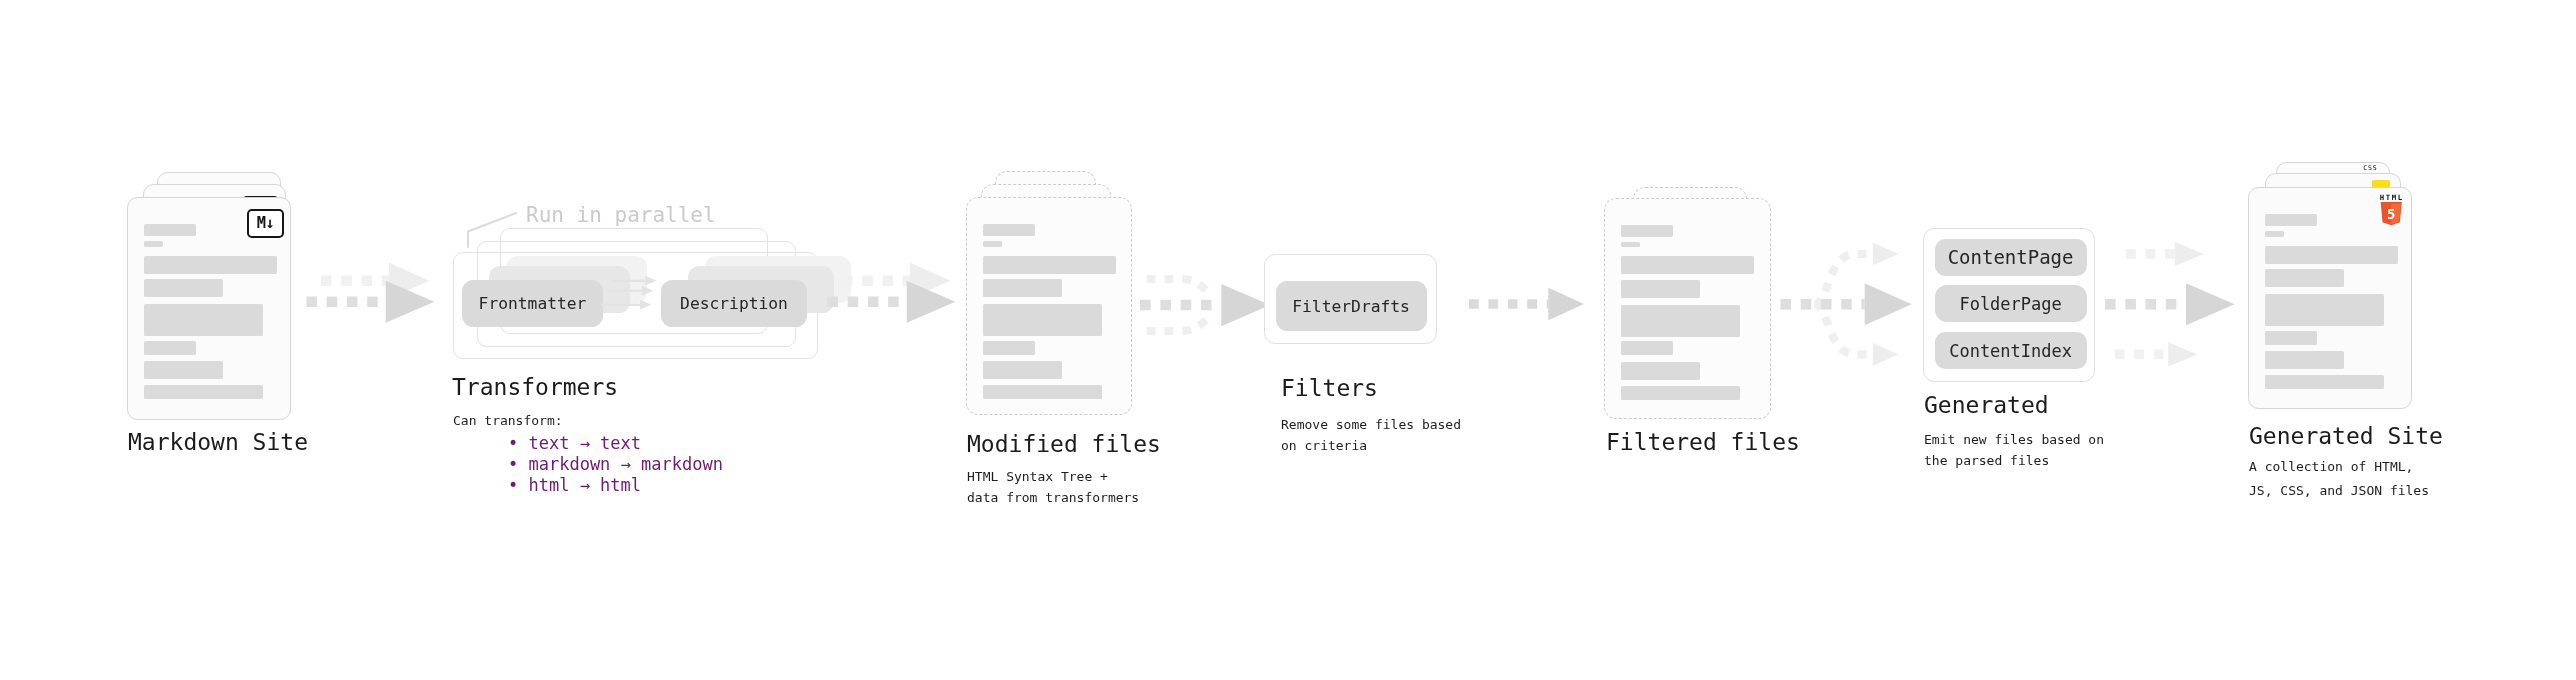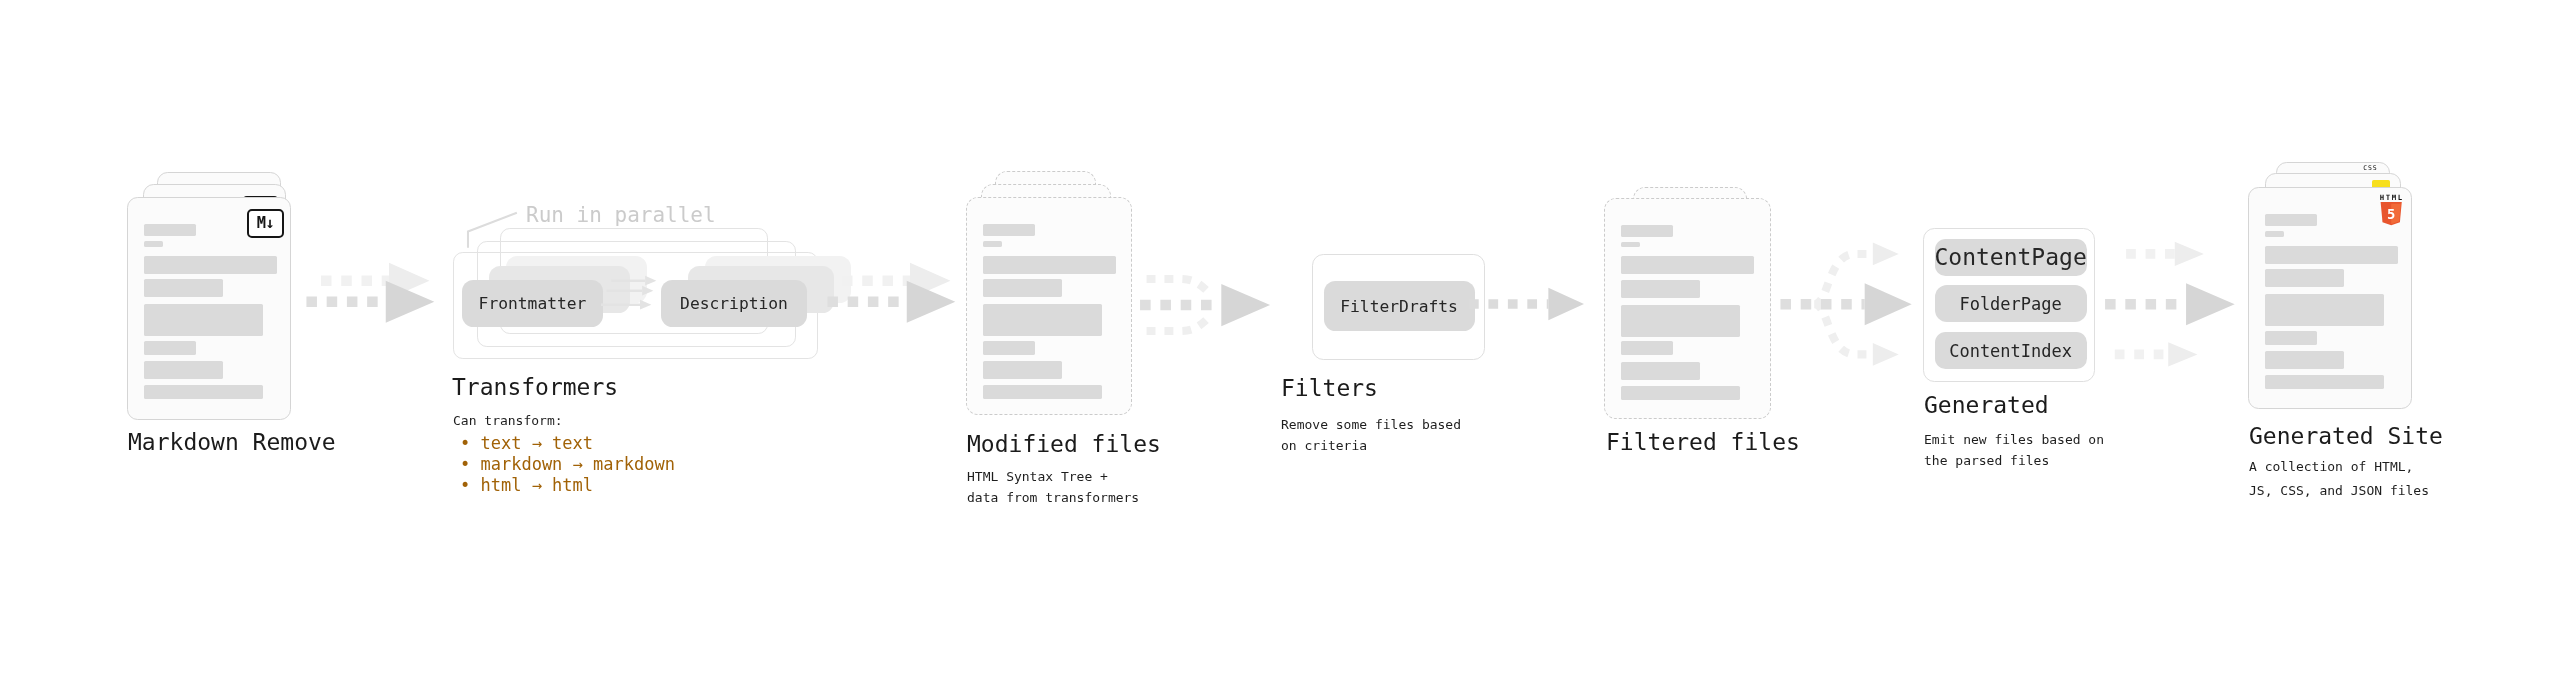--- a/index.html
+++ b/index.html
@@ -31,21 +31,21 @@
   .pill{position:absolute;border-radius:11.4px;}
   .pill.main{background:#dadada;display:flex;align-items:center;justify-content:center;
              font-size:16.3px;color:#262626;}
   .pill.g1{background:#e7e7e7;}
   .pill.g2{background:#f2f2f2;}
   
   .cbox{position:absolute;background:#ffffff;border:1.6px solid #dfdfdf;border-radius:11.4px;box-sizing:border-box;}
   
   .title{position:absolute;font-size:23px;line-height:26px;color:#1b1b1b;white-space:nowrap;}
   .sub{position:absolute;font-size:13px;line-height:21px;color:#1e1e1e;white-space:pre-line;}
-  .bullets{position:absolute;font-size:17px;line-height:21px;color:#a16207;}
+  .bullets{position:absolute;font-size:17px;line-height:21px;color:#701a75;margin-left:48px;}
   .note{position:absolute;font-size:21px;color:#cbcbcb;white-space:nowrap;}
   .arr{position:absolute;}
   
   .html5-icon{position:absolute;right:7.3px;top:5.7px;width:42px;text-align:right;}
   .html5-icon .t{font-size:7.3px;font-weight:bold;letter-spacing:1.6px;color:#111;line-height:8.1px;}
   .js-icon{position:absolute;right:9.8px;top:5.7px;width:18.7px;height:14.6px;background:#f7df1e;border-radius:1.6px;}
   .css-icon{position:absolute;right:8.1px;top:1.6px;width:21px;text-align:center;}
   .css-icon .t{font-size:6.5px;font-weight:normal;color:#111;line-height:7.3px;letter-spacing:0.8px;}
   .css-icon .u{height:2.4px;background:#2a5ce1;margin-top:0.8px;border-radius:0.8px;}
 </style>
@@ -68,21 +68,21 @@
           <div class="bar b2"></div>
           <div class="bar b3"></div>
           <div class="bar b4"></div>
         <div class="bar b5"></div>
           <div class="bar b6"></div>
           <div class="bar b7"></div>
           <div class="bar b8"></div>
       </div>
     </div>
   </div>
-  <div class="title" style="left:128px;top:429px">Markdown Remove</div>
+  <div class="title" style="left:128px;top:429px">Markdown Site</div>
 
   <svg class="arr" style="left:306px;top:258px" width="132" height="68" viewBox="0 0 162 84">
     <line x1="18" y1="28" x2="102" y2="28" stroke="#f1f1f1" stroke-width="13" stroke-dasharray="13 12"></line>
     <polygon points="102,6 152,28 102,50" fill="#ededed"></polygon>
     <line x1="0" y1="54" x2="98" y2="54" stroke="#dedede" stroke-width="13" stroke-dasharray="13 12"></line>
     <polygon points="98,28 158,54 98,80" fill="#d6d6d6"></polygon>
   </svg>
 
   <div class="tbox" style="left:500px;top:228px;width:268px;height:106px"></div>
   <div class="tbox" style="left:477px;top:241px;width:319px;height:106px"></div>
@@ -149,21 +149,21 @@
   <div class="sub" style="left:967px;top:466px">HTML Syntax Tree +
 data from transformers</div>
 
   <svg class="arr" style="left:1140px;top:266px" width="135" height="78" viewBox="0 0 166 96">
     <path d="M8,16 H48 C66,16 72,20 88,36" stroke="#efefef" stroke-width="10" stroke-dasharray="11 11" fill="none"></path>
     <path d="M8,80 H48 C66,80 72,76 88,60" stroke="#efefef" stroke-width="10" stroke-dasharray="11 11" fill="none"></path>
     <line x1="0" y1="48" x2="100" y2="48" stroke="#dedede" stroke-width="13" stroke-dasharray="13 12"></line>
     <polygon points="100,22 160,48 100,74" fill="#d6d6d6"></polygon>
   </svg>
 
-  <div class="cbox" style="left:1312px;top:254px;width:173px;height:106px">
+  <div class="cbox" style="left:1264px;top:254px;width:173px;height:90px">
     <div class="pill main" style="left:10.6px;top:26px;width:151px;height:50px">FilterDrafts</div>
   </div>
   <div class="title" style="left:1281px;top:375px">Filters</div>
   <div class="sub" style="left:1281px;top:414px">Remove some files based
 on criteria</div>
 
   <svg class="arr" style="left:1469px;top:281px" width="115" height="46" viewBox="0 0 142 56">
     <line x1="0" y1="28" x2="98" y2="28" stroke="#dbdbdb" stroke-width="12" stroke-dasharray="12 12"></line>
     <polygon points="98,8 142,28 98,48" fill="#d5d5d5"></polygon>
   </svg>
@@ -188,21 +188,21 @@
   <svg class="arr" style="left:1780px;top:241px" width="137" height="128" viewBox="0 0 168 158">
     <path d="M42,78 C60,78 58,16 92,16 H114" stroke="#efefef" stroke-width="10" stroke-dasharray="11 11" fill="none"></path>
     <polygon points="114,2 146,16 114,30" fill="#ededed"></polygon>
     <path d="M42,78 C60,78 58,140 92,140 H114" stroke="#efefef" stroke-width="10" stroke-dasharray="11 11" fill="none"></path>
     <polygon points="114,126 146,140 114,154" fill="#ededed"></polygon>
     <line x1="0" y1="78" x2="104" y2="78" stroke="#dedede" stroke-width="13" stroke-dasharray="13 12"></line>
     <polygon points="104,52 162,78 104,104" fill="#d6d6d6"></polygon>
   </svg>
 
   <div class="cbox" style="left:1923px;top:228px;width:172px;height:154px">
-    <div class="pill main" style="left:10.6px;top:9.8px;width:152px;height:37px;font-size:23px;border-radius:10.6px">ContentPage</div>
+    <div class="pill main" style="left:10.6px;top:9.8px;width:152px;height:37px;font-size:19px;border-radius:10.6px">ContentPage</div>
     <div class="pill main" style="left:10.6px;top:56px;width:152px;height:37px;font-size:17px;border-radius:12px">FolderPage</div>
     <div class="pill main" style="left:10.6px;top:103px;width:152px;height:37px;font-size:17px;border-radius:10.6px">ContentIndex</div>
   </div>
   <div class="title" style="left:1924px;top:392px">Generated</div>
   <div class="sub" style="left:1924px;top:429px">Emit new files based on
 the parsed files</div>
 
   <svg class="arr" style="left:2105px;top:241px" width="133" height="128" viewBox="0 0 164 158">
     <line x1="26" y1="16" x2="86" y2="16" stroke="#f1f1f1" stroke-width="12" stroke-dasharray="12 12"></line>
     <polygon points="86,1 122,16 86,31" fill="#ededed"></polygon>

